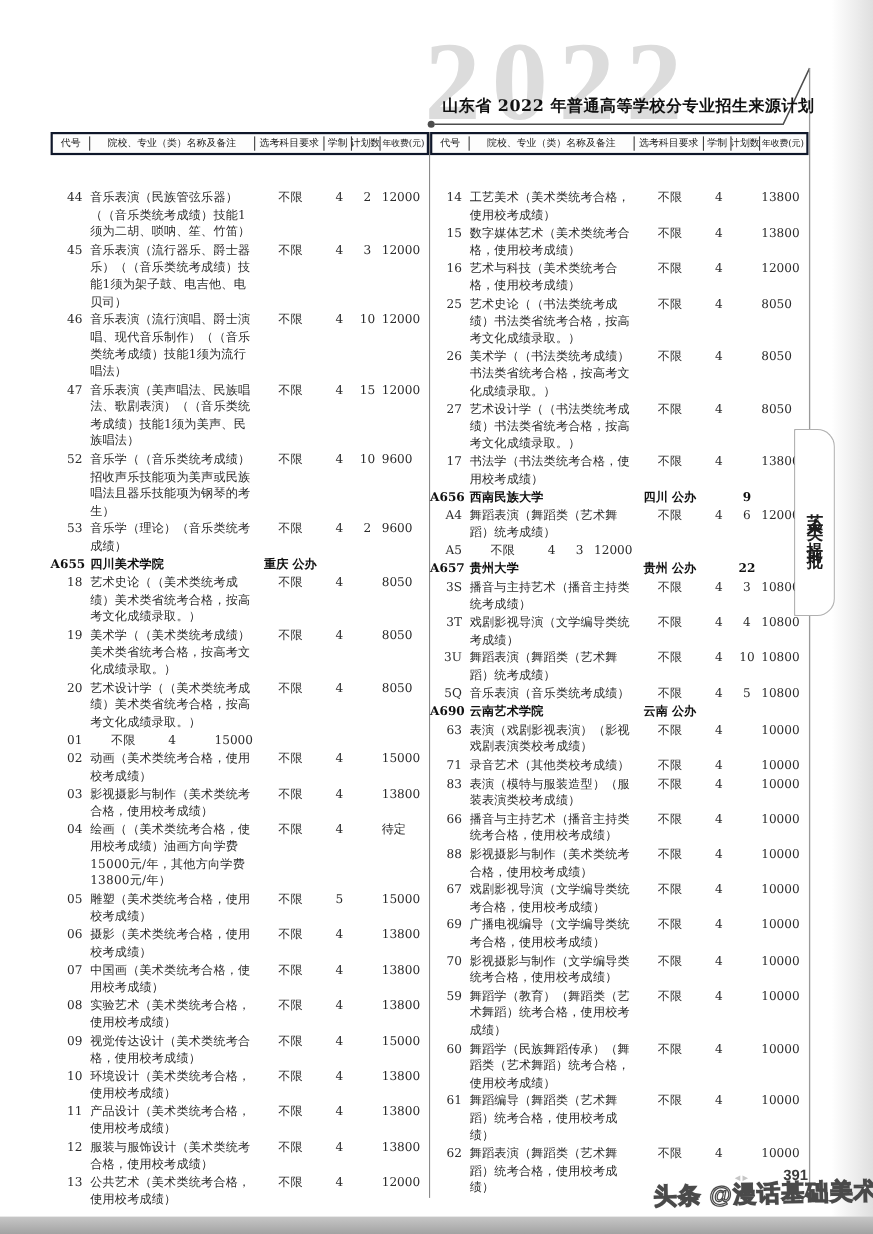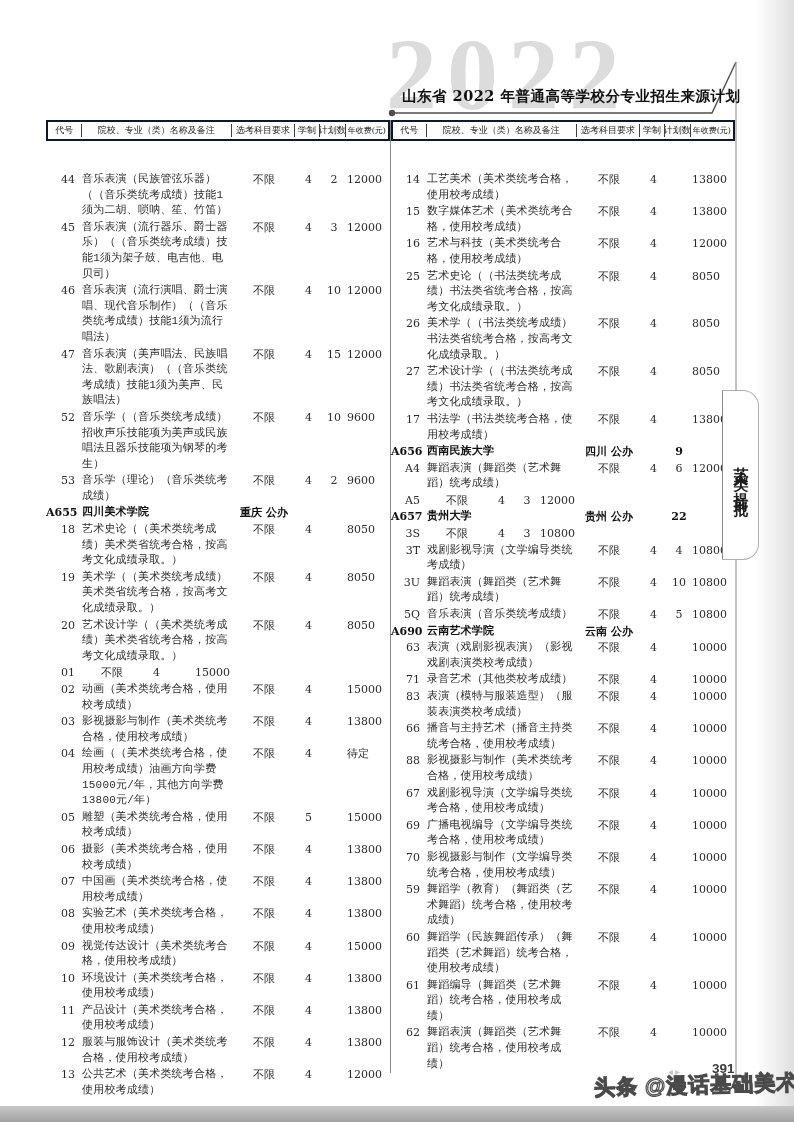--- a/index.html
+++ b/index.html
@@ -20,21 +20,21 @@
   .tbl.right{border-left:1px solid #8a8a8a;}
   .thead{display:flex;border:2px solid #0f172a;height:17px;align-items:center;
          font-size:9px;color:#222;background:#fdfdfd;}
   .thead .c{display:flex;align-items:center;justify-content:center;
             border-right:1px solid #3f3f3f;white-space:nowrap;overflow:hidden;box-sizing:border-box;}
   .thead .c:last-child{border-right:none;}
   .rows{padding-top:3px;margin-top:28px;}
   .row{display:flex;align-items:flex-start;font-size:11px;line-height:15.6px;margin-bottom:1px;}
   .c{box-sizing:border-box;}
   .c.code{width:34px;text-align:right;padding-right:5px;flex:none;}
-  .c.name{width:152px;padding-left:2px;flex:none;letter-spacing:0.2px;font-family:Liberation Mono, monospace;}
+  .c.name{width:152px;padding-left:2px;flex:none;letter-spacing:0.2px;}
   .c.req {width:64px;text-align:center;flex:none;}
   .c.yrs {width:25px;text-align:center;flex:none;}
   .c.plan{width:26px;text-align:center;flex:none;}
   .c.fee {width:43px;text-align:left;padding-right:2px;flex:none;}
   .row.school{font-weight:bold;color:#111;}
   .row.school .c.req{white-space:nowrap;}
   
   .right-shade{position:absolute;top:0;right:0;width:38px;height:100%;z-index:4;
      background:linear-gradient(to right,rgba(120,120,120,0) 0%,rgba(120,120,120,0.13) 55%,rgba(130,130,130,0.26) 100%);}
   .side-tab{position:absolute;left:722px;top:390px;width:37px;height:170px;background:#fff;
@@ -356,20 +356,21 @@
           <div class="row school">
     <span class="c code">A657</span>
     <span class="c name">贵州大学</span>
     <span class="c req">贵州 公办</span>
     <span class="c yrs"></span>
     <span class="c plan">22</span>
     <span class="c fee"></span>
   </div>
           <div class="row">
     <span class="c code">3S</span>
+    <span class="c name">播音与主持艺术（播音主持类统考成绩）</span>
     <span class="c req">不限</span>
     <span class="c yrs">4</span>
     <span class="c plan">3</span>
     <span class="c fee">10800</span>
   </div>
           <div class="row">
     <span class="c code">3T</span>
     <span class="c name">戏剧影视导演（文学编导类统考成绩）</span>
     <span class="c req">不限</span>
     <span class="c yrs">4</span>

